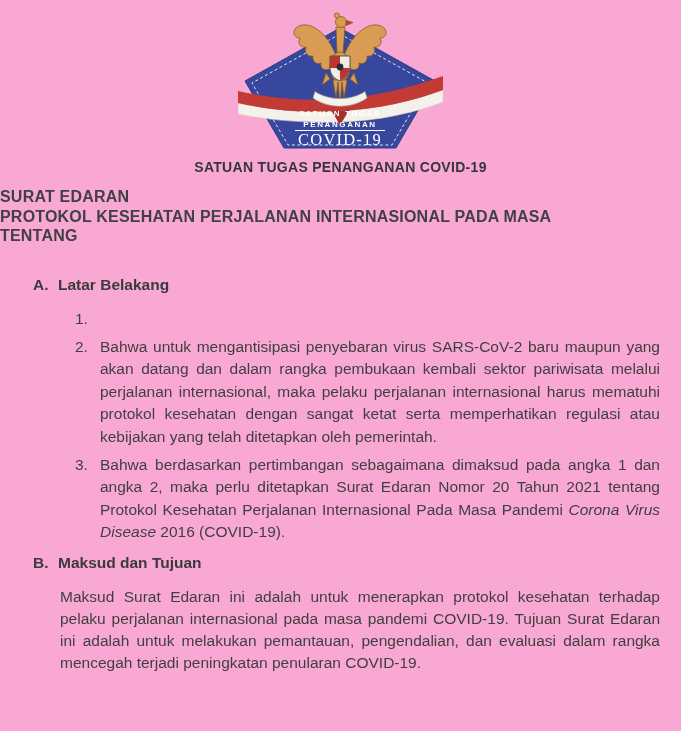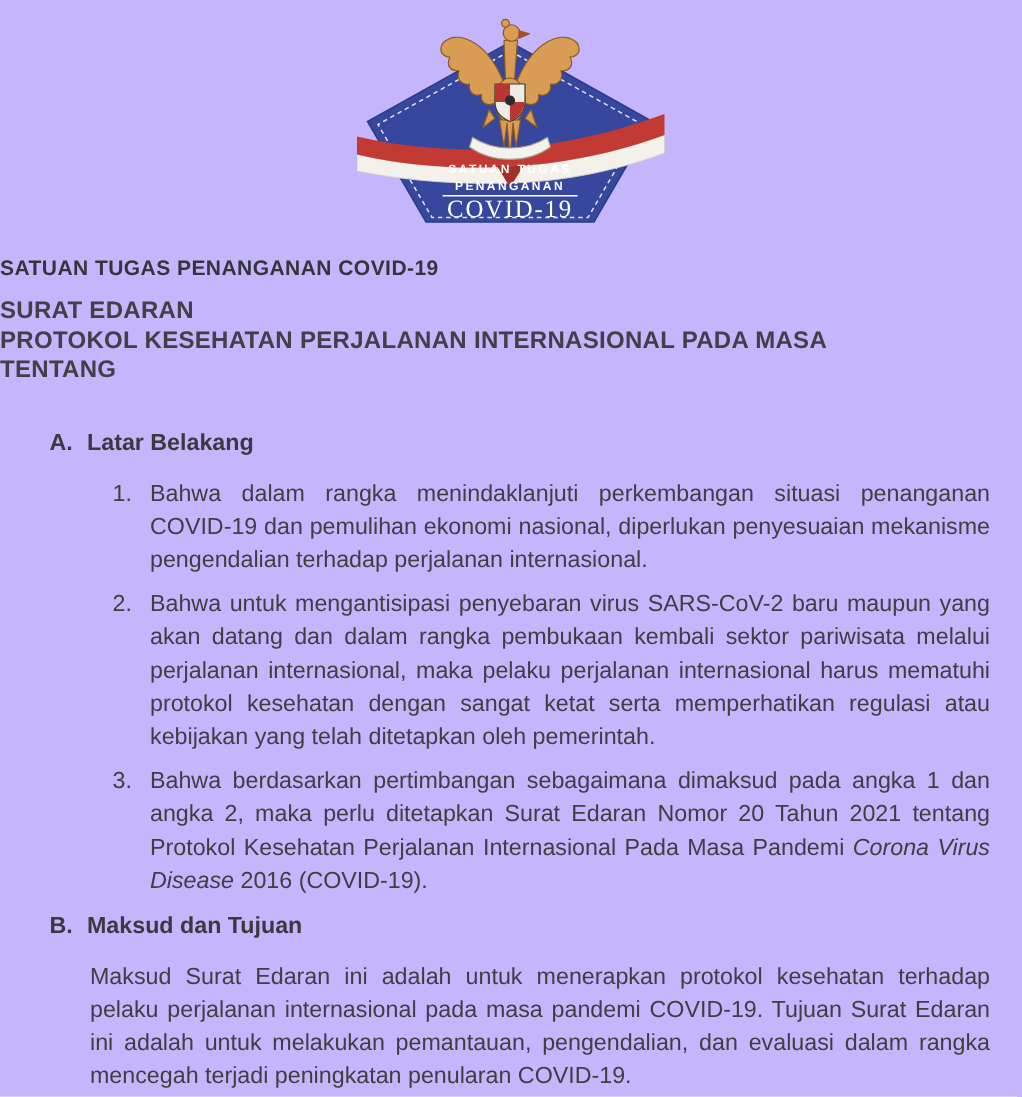--- a/index.html
+++ b/index.html
@@ -1,30 +1,31 @@
 <!DOCTYPE html>
 <html><head>
 <meta charset="utf-8">
 <style>
   html,body { margin:0; padding:0; background:#e9e9e9; }
   .page {
     position:relative;
     width:681px; height:731px;
     margin:0 auto;
-    background:#c4b5fd;
+    background:#f9a8d4;
     font-family:"Liberation Sans", sans-serif;
     color:#3f3f42;
     overflow:hidden;
   }
   
   .logo-wrap { width:206px; margin:0 auto; padding-top:9px; }
   .logo-wrap svg { display:block; }
   
   .agency {
-    margin-top:18px;
+    margin-top:7px;
+    text-align:center;
     font-size:14px;
     font-weight:bold;
     letter-spacing:0.3px;
     color:#35363c;
   }
   .title-block {
     margin-top:12px;
     text-align:left;
     font-weight:bold;
     font-size:16px;
@@ -120,21 +121,20 @@
 
     <div class="section-a">
       <div class="sec-head">
         <span class="sec-label">A.</span>
         <span>Latar Belakang</span>
       </div>
       <div class="list">
 
         <div class="item">
           <span class="item-num">1.</span>
-          <span class="item-text"><span>Bahwa dalam rangka menindaklanjuti perkembangan situasi penanganan COVID-19 dan pemulihan ekonomi nasional, diperlukan penyesuaian mekanisme pengendalian terhadap perjalanan internasional.</span><span class="italic"></span><span></span></span>
         </div>
 
         <div class="item">
           <span class="item-num">2.</span>
           <span class="item-text"><span>Bahwa untuk mengantisipasi penyebaran virus SARS-CoV-2 baru maupun yang akan datang dan dalam rangka pembukaan kembali sektor pariwisata melalui perjalanan internasional, maka pelaku perjalanan internasional harus mematuhi protokol kesehatan dengan sangat ketat serta memperhatikan regulasi atau kebijakan yang telah ditetapkan oleh pemerintah.</span><span class="italic"></span><span></span></span>
         </div>
 
         <div class="item">
           <span class="item-num">3.</span>
           <span class="item-text"><span>Bahwa berdasarkan pertimbangan sebagaimana dimaksud pada angka 1 dan angka 2, maka perlu ditetapkan Surat Edaran Nomor 20 Tahun 2021 tentang Protokol Kesehatan Perjalanan Internasional Pada Masa Pandemi </span><span class="italic">Corona Virus Disease</span><span> 2016 (COVID-19).</span></span>

